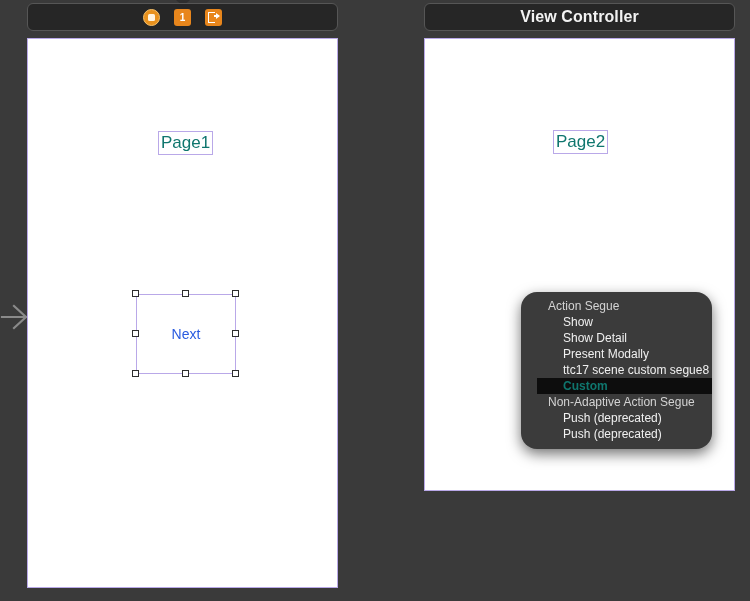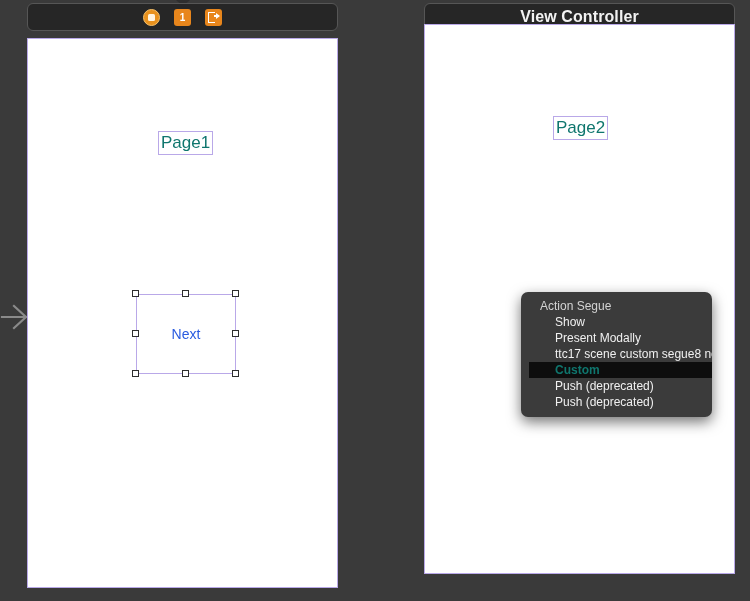--- a/index.html
+++ b/index.html
@@ -120,21 +120,21 @@
   }
 
   
   .canvas {
     position: absolute;
     background: #ffffff;
     border: 1.5px solid #b9a8e8;
     box-sizing: border-box;
   }
   #canvas-left  { left: 27px;  top: 38px; width: 311px; height: 550px; }
-  #canvas-right { left: 424px; top: 24px; width: 311px; height: 550px; padding-left: 24px; }
+  #canvas-right { left: 424px; top: 38px; width: 311px; height: 453px; padding-left: 24px; }
 
   
   .page-label {
     position: absolute;
     border: 1px solid #b9a8e8;
     background: #ffffff;
     color: #0f766e;
     font-size: 17px;
     font-family: "Liberation Sans", sans-serif;
     line-height: 20px;
@@ -196,23 +196,23 @@
     height: 34px;
   }
 
   
   #segue-menu {
     position: absolute;
     left: 521px;
     top: 292px;
     width: 191px;
     background: #3b3b3b;
-    border-radius: 7px;
+    border-radius: 16px;
     box-shadow: 0 5px 14px rgba(0,0,0,0.55);
-    padding: 6px 0 7px 8px;
+    padding: 6px 0 7px 16px;
     box-sizing: border-box;
     overflow: hidden;
   }
   .menu-group {
     color: #d3d3d3;
     font-size: 12px;
     padding: 1px 0 1px 11px;
     line-height: 14px;
     white-space: nowrap;
   }
@@ -279,20 +279,22 @@
     <span class="header-title">View Controller</span>
   </div>
 
   <div id="canvas-right" class="canvas">
     <div id="page2-label" class="page-label">Page2</div>
   </div>
 
   <div id="segue-menu">
       <div class="menu-group">Action Segue</div>
       <div class="menu-item">Show</div>
+      <div class="menu-item">Show Detail</div>
       <div class="menu-item">Present Modally</div>
       <div class="menu-item">ttc17 scene custom segue8 new</div>
       <div class="menu-item selected">Custom</div>
+      <div class="menu-group">Non-Adaptive Action Segue</div>
       <div class="menu-item">Push (deprecated)</div>
       <div class="menu-item">Push (deprecated)</div>
     </div>
 
 </div>
 
 </body></html>

